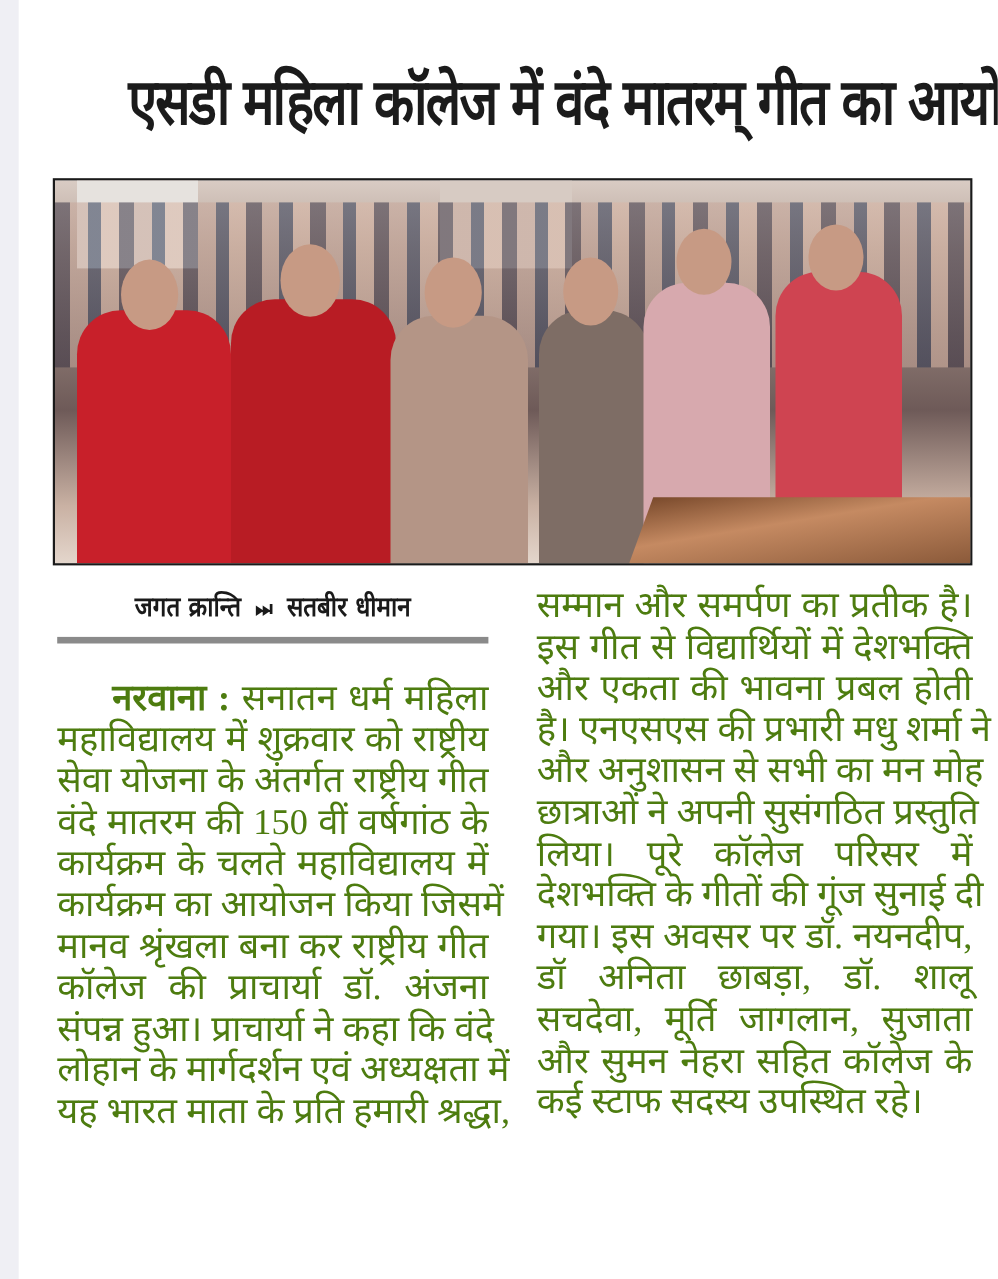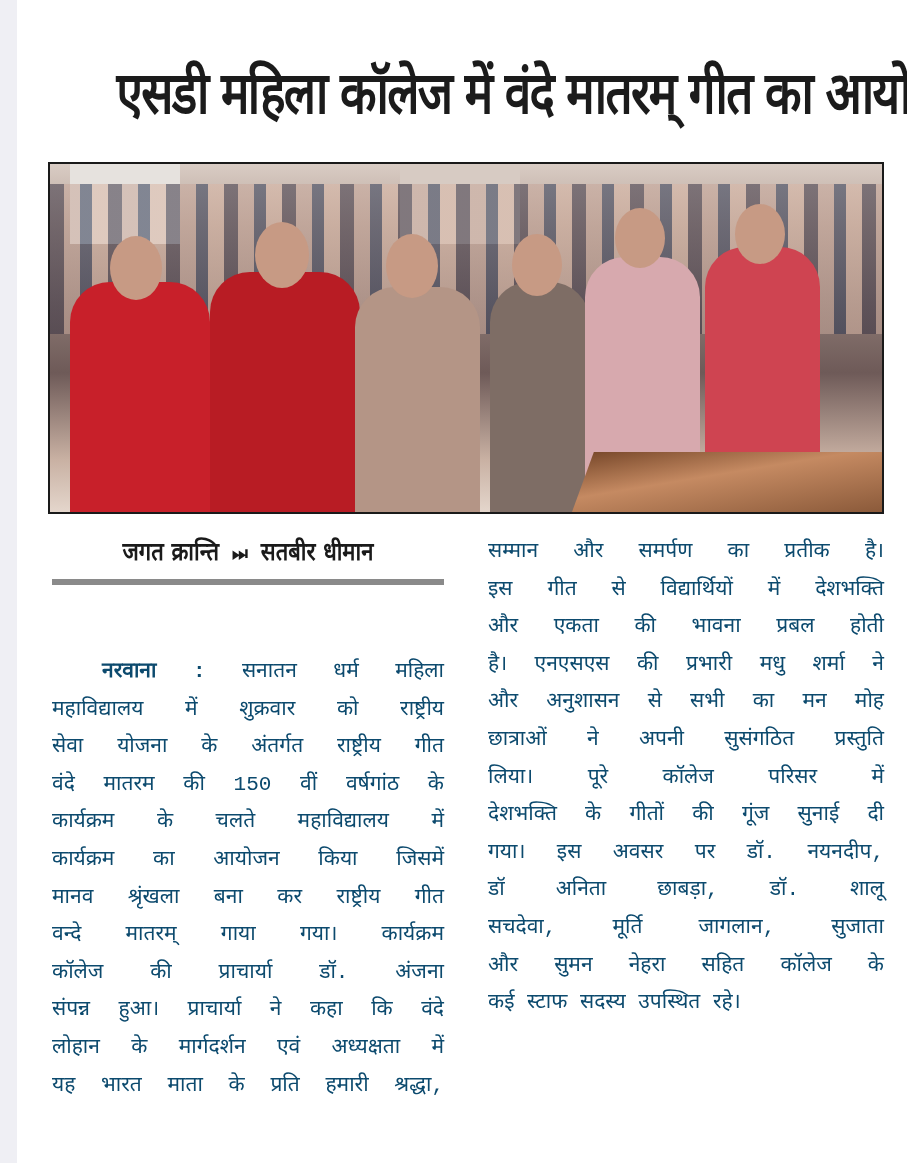--- a/index.html
+++ b/index.html
@@ -29,26 +29,26 @@
   .photo .table { position:absolute; right:0; bottom:0; width:310px; height:60px;
     background:linear-gradient(170deg,#7a4a2c,#c58a62 40%,#8b5a3a); transform:skewX(-20deg); transform-origin:bottom; }
   .byline {
     position:absolute; left:52px; top:532px; width:392px; height:40px;
     font-weight:bold; font-size:25px; line-height:40px; text-align:center; color:#1a1a1a;
     white-space:nowrap; transform:scaleX(0.88); transform-origin:center;
   }
   .byline .arrow { font-size:20px; margin:0 6px; }
   .rule { position:absolute; left:52px; top:579px; width:392px; height:6px; background:#8a8a8a; }
   .col {
-    position:absolute; font-family:Liberation Mono, monospace;
-    font-size:21px; line-height:37.6px; color:#0c4a6e; text-align:justify;
+    position:absolute; font-family:Liberation Serif, serif;
+    font-size:33px; line-height:37.6px; color:#4d7c0f; text-align:justify;
   }
   .col .line { display:block; height:37.6px; white-space:nowrap; text-align:justify; text-align-last:justify; }
   .col .line.last { text-align-last:left; }
-  .col-left { left:52px; top:653px; width:392px; }
+  .col-left { left:52px; top:617px; width:392px; }
   .col-right { left:488px; top:533px; width:396px; }
   .dateline { font-weight:bold; }
   .indent { padding-left:50px; }
 </style>
 </head>
 <body>
 
 <div class="left-strip"></div>
 
 <div class="headline">एसडी महिला कॉलेज में वंदे मातरम् गीत का आयोजन</div>
@@ -80,21 +80,20 @@
 <div class="rule"></div>
 
 <div class="col col-left">
   <span class="line indent"><b class="dateline">नरवाना :</b> <span>सनातन धर्म महिला</span></span>
   <span class="line">महाविद्यालय में शुक्रवार को राष्ट्रीय</span>
   <span class="line">सेवा योजना के  अंतर्गत राष्ट्रीय गीत</span>
   <span class="line">वंदे मातरम की 150 वीं वर्षगांठ के</span>
   <span class="line">कार्यक्रम के चलते महाविद्यालय में</span>
   <span class="line">कार्यक्रम का आयोजन किया जिसमें</span>
   <span class="line">मानव श्रृंखला बना कर राष्ट्रीय गीत</span>
-  <span class="line">वन्दे मातरम् गाया गया। कार्यक्रम</span>
   <span class="line">कॉलेज की प्राचार्या डॉ. अंजना</span>
   <span class="line">संपन्न हुआ। प्राचार्या ने कहा कि वंदे</span>
   <span class="line">लोहान के मार्गदर्शन एवं अध्यक्षता में</span>
   <span class="line">यह भारत माता के प्रति हमारी श्रद्धा,</span>
 </div>
 
 <div class="col col-right">
   <span class="line">सम्मान और समर्पण का प्रतीक है।</span>
   <span class="line">इस गीत से विद्यार्थियों में देशभक्ति</span>
   <span class="line">और एकता की भावना प्रबल होती</span>

